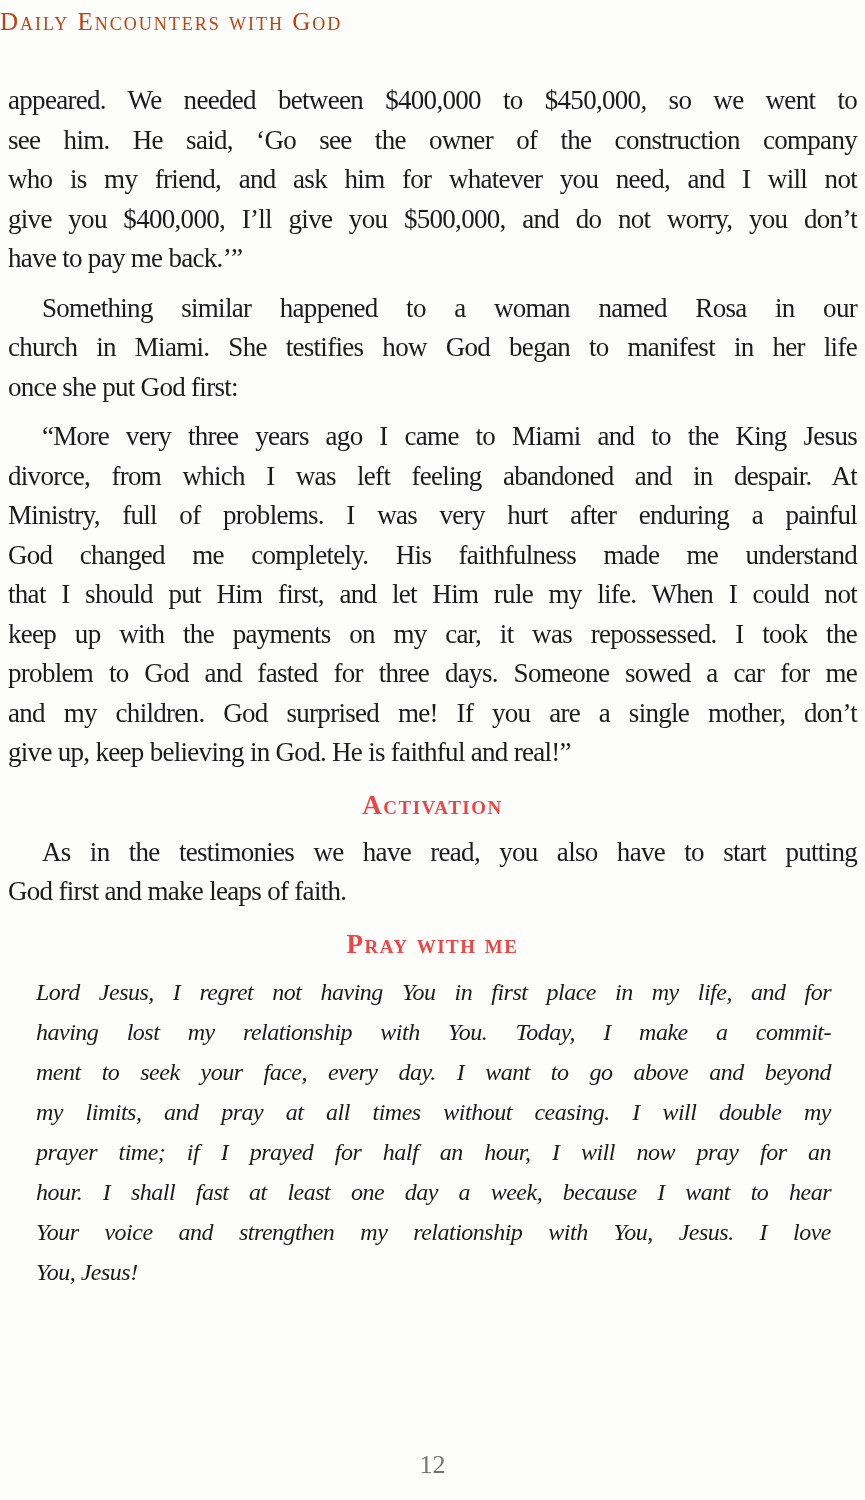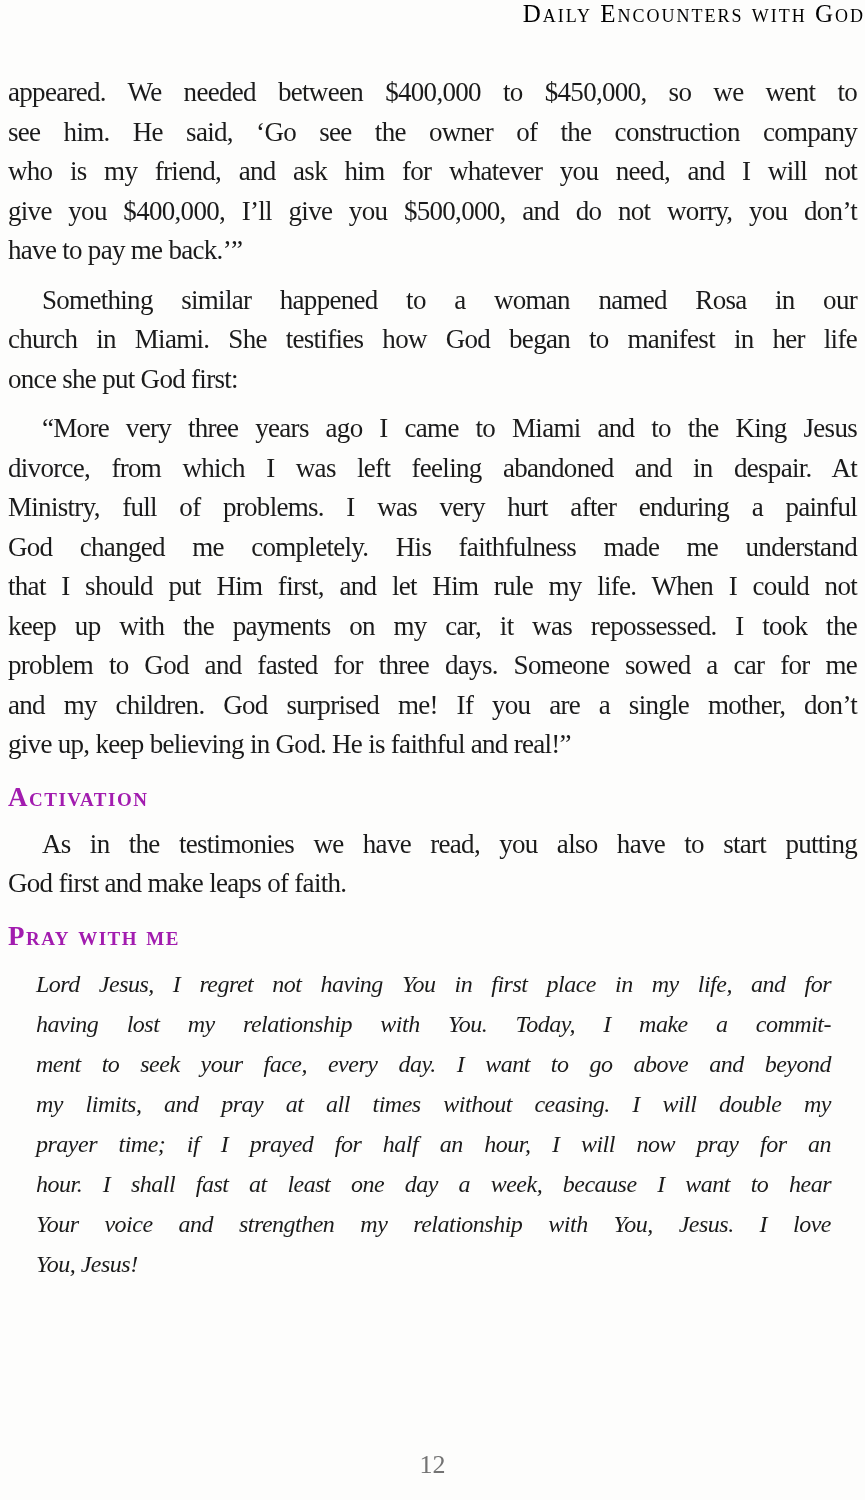--- a/index.html
+++ b/index.html
@@ -7,50 +7,50 @@
     position: relative;
     width: 865px;
     height: 1500px;
     margin: 0 auto;
     background: #fdfdfc;
     color: #1b1b1b;
     font-family: "Liberation Serif", "DejaVu Serif", serif;
     overflow: hidden;
   }
   .running-header {
-    margin-top: 0;
-    text-align: right;
+    margin-top: 8px;
+    text-align: left;
     font-variant: small-caps;
     font-size: 25px;
     letter-spacing: 2px;
-    color: #000000;
+    color: #c2410c;
   }
   .text-block {
     margin: 45px 8px 0 8px;
   }
   .para {
     font-size: 27px;
     letter-spacing: -0.7px;
     line-height: 39.5px;
     margin: 0 0 10px 0;
   }
   .line {
     text-align: justify;
     text-align-last: justify;
   }
   .para .line:last-child { text-align-last: left; }
   .para.indent .line:first-of-type { text-indent: 34px; }
   .section-heading {
-    text-align: left;
+    text-align: center;
     font-variant: small-caps;
     font-weight: 700;
     font-size: 27px;
     letter-spacing: 1.5px;
     margin: 17px 0 12px 0;
-    color: #a21caf;
+    color: #ef4444;
   }
   .prayer {
     font-style: italic;
     font-size: 24px;
     letter-spacing: -0.5px;
     line-height: 40px;
     margin: 0 26px 0 28px;
   }
   .page-number {
     position: absolute;

